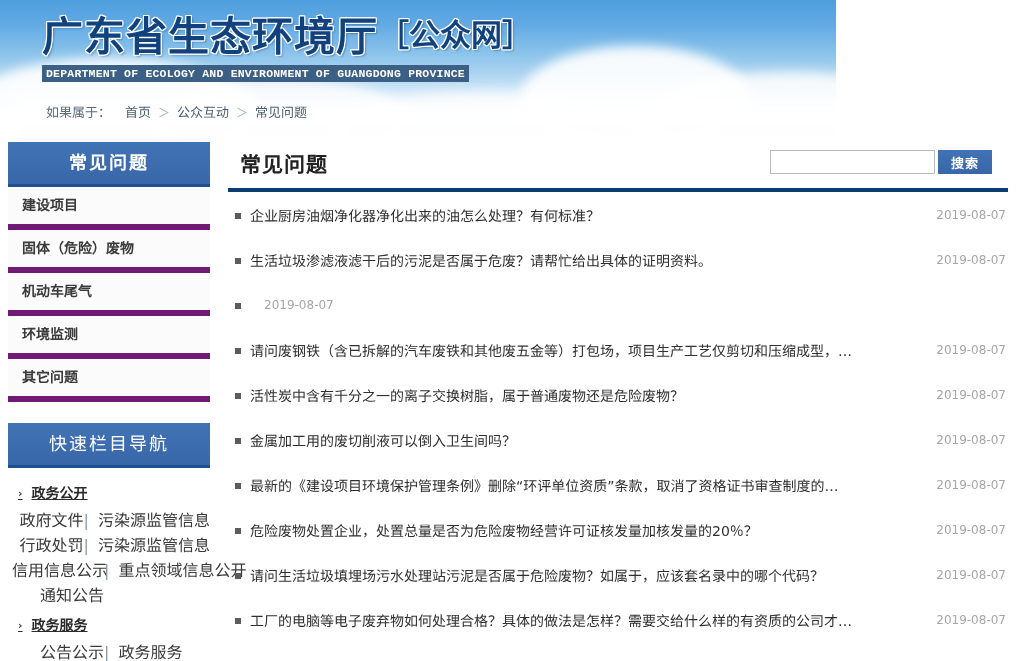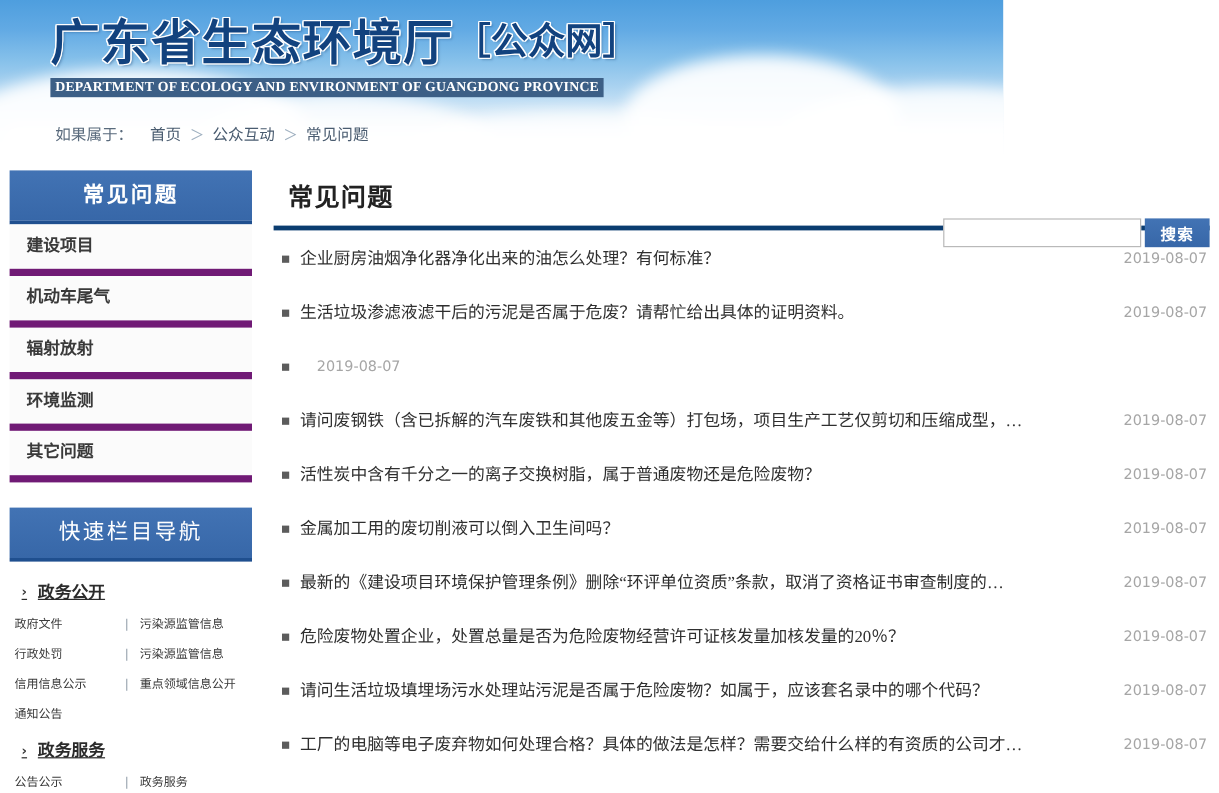--- a/index.html
+++ b/index.html
@@ -81,21 +81,21 @@
   .logo-title .bracket {
     font-size: 31px;
     letter-spacing: 0;
     vertical-align: 5px;
   }
   .logo-sub {
     margin-top: 3px;
     display: inline-block;
     background: #3c5f86;
     color: #ffffff;
-    font-family: Liberation Serif, serif;
+    font-family: Liberation Mono, monospace;
     font-size: 11.5px;
     font-weight: bold;
     letter-spacing: .2px;
     padding: 2px 4px 2px 4px;
     white-space: nowrap;
   }
 
   
   .breadcrumb {
     position: absolute;
@@ -188,24 +188,25 @@
   }
   .qn-title .chev {
     color: #3a3a3a;
     font-size: 11px;
     padding-right: 9px;
     vertical-align: 1px;
   }
   .qn-row {
     display: flex;
     align-items: center;
-    font-size: 10px;
+    font-size: 16px;
     line-height: 25px;
     color: #3a3a3a;
     white-space: nowrap;
+    text-align: right;
   }
   .qn-row .qn-link {
     cursor: pointer;
   }
   .qn-col-a { width: 92px; padding-left: 4px; }
   .qn-bar { color: #8d9aa6; padding-right: 9px; }
 
   
   .content-head {
     position: relative;
@@ -215,25 +216,24 @@
     position: absolute;
     left: 12px;
     top: 6px;
     font-size: 21px;
     font-weight: bold;
     color: #222222;
     letter-spacing: 1px;
   }
   .search-wrap {
     position: absolute;
-    right: 0px;
+    right: 16px;
     top: 8px;
     display: flex;
     align-items: stretch;
-    margin-top: 32px;
   }
   .search-input {
     width: 153px;
     height: 22px;
     border: 1px solid #b9b9b9;
     background: #ffffff;
     font-size: 12px;
     padding: 0 5px;
     outline: none;
     font-family: "DejaVu Sans", "Liberation Sans", sans-serif;
@@ -281,21 +281,20 @@
     height: 6px;
     background: #5c5c5c;
   }
   .faq-text {
     flex: 1 1 auto;
     font-size: 14px;
     color: #2f2f2f;
     cursor: pointer;
     overflow: hidden;
     text-overflow: ellipsis;
-    font-family: Liberation Serif, serif;
   }
   .faq-date {
     flex: 0 0 auto;
     font-size: 12px;
     color: #a6a6a6;
     padding-left: 14px;
   }
 </style>
 </head>
 <body>
@@ -323,22 +322,22 @@
   </div>
 </div>
 
 <div class="page">
 
   <div class="sidebar">
 
     <div class="side-head">常见问题</div>
     <ul class="side-list">
       <li>建设项目</li>
+      <li>固体（危险）废物</li>
       <li>机动车尾气</li>
-      <li>辐射放射</li>
       <li>环境监测</li>
       <li>其它问题</li>
     </ul>
 
     <div class="quicknav">
       <div class="quick-head">快速栏目导航</div>
       <div class="quick-body">
 
         <div class="qn-group">
           <div class="qn-title">

